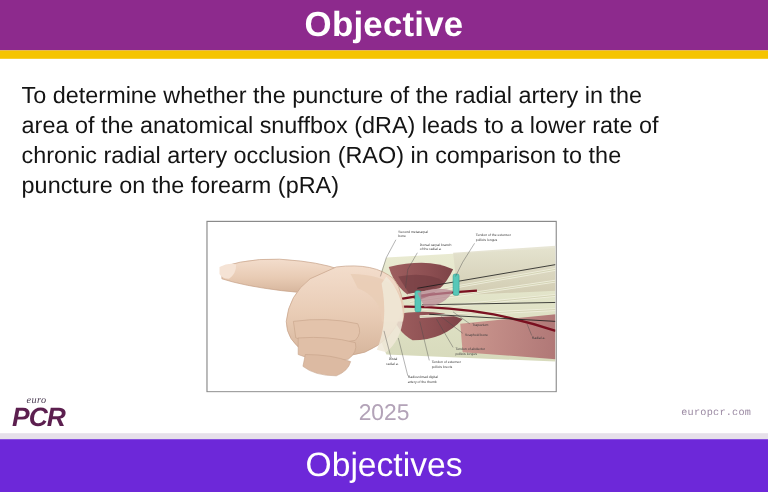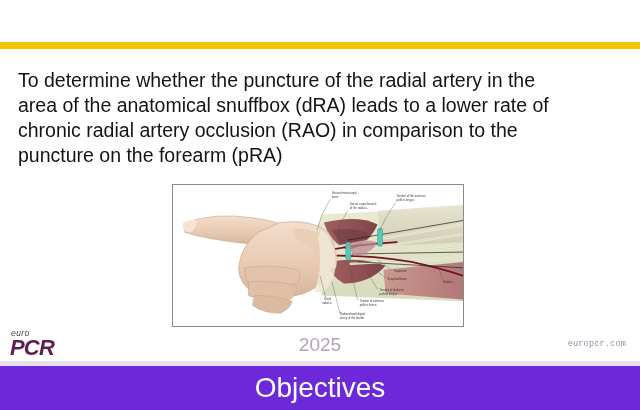--- a/index.html
+++ b/index.html
@@ -61,26 +61,26 @@
   .footer{
     position:absolute; left:0; top:327px; width:640px; height:39px;
     background:#ffffff;
   }
   .logo{
     position:absolute; left:10px; top:2px; width:62px; height:34px;
     line-height:1;
   }
   .logo-euro{
     display:block;
-    font-family:Liberation Sans, sans-serif;
+    font-family:Liberation Serif, serif;
     font-style:italic;
     font-size:8.5px;
     color:#4a3b52;
     letter-spacing:0.4px;
-    margin-left:1px;
+    margin-left:12px;
   }
   .logo-pcr{
     display:block;
     font-family:"Liberation Sans", sans-serif;
     font-weight:bold;
     font-size:22px;
     color:#5c1f4f;
     letter-spacing:-0.8px;
     margin-top:-1px;
     font-style:italic;
@@ -117,20 +117,23 @@
     font-weight:normal;
     line-height:1;
     font-family:"Liberation Sans", sans-serif;
   }
 </style>
 </head>
 <body>
 
 <div class="slide">
 
+  <div class="header-band">
+    <div class="header-title">Objective</div>
+  </div>
   <div class="header-rule"></div>
 
   <div class="body-text">To determine whether the puncture of the radial artery in the
 area of the anatomical snuffbox (dRA) leads to a lower rate of
 chronic radial artery occlusion (RAO) in comparison to the
 puncture on the forearm (pRA)</div>
 
   <div class="figure-frame">
     <svg viewBox="0 0 292 143" preserveAspectRatio="none">
       <defs>

